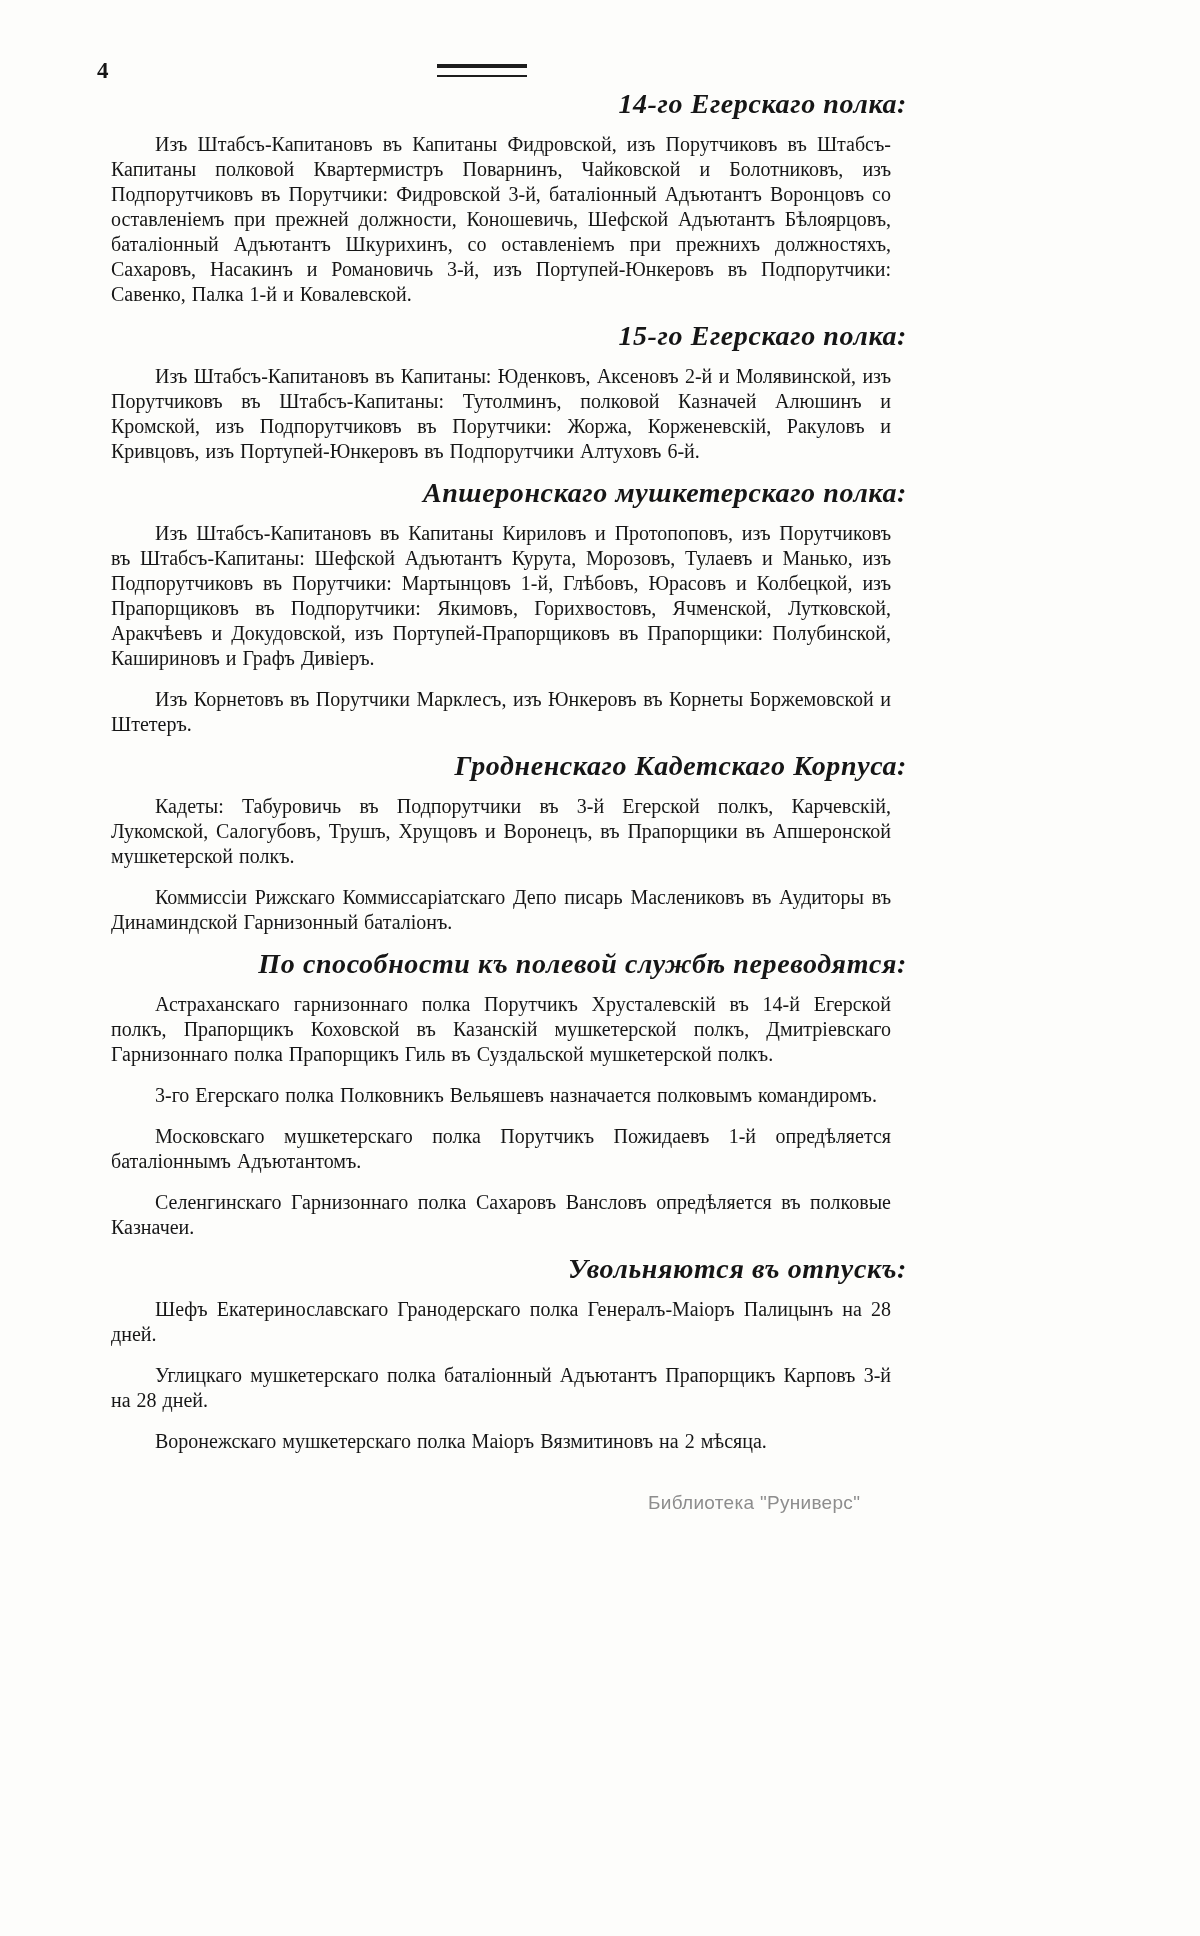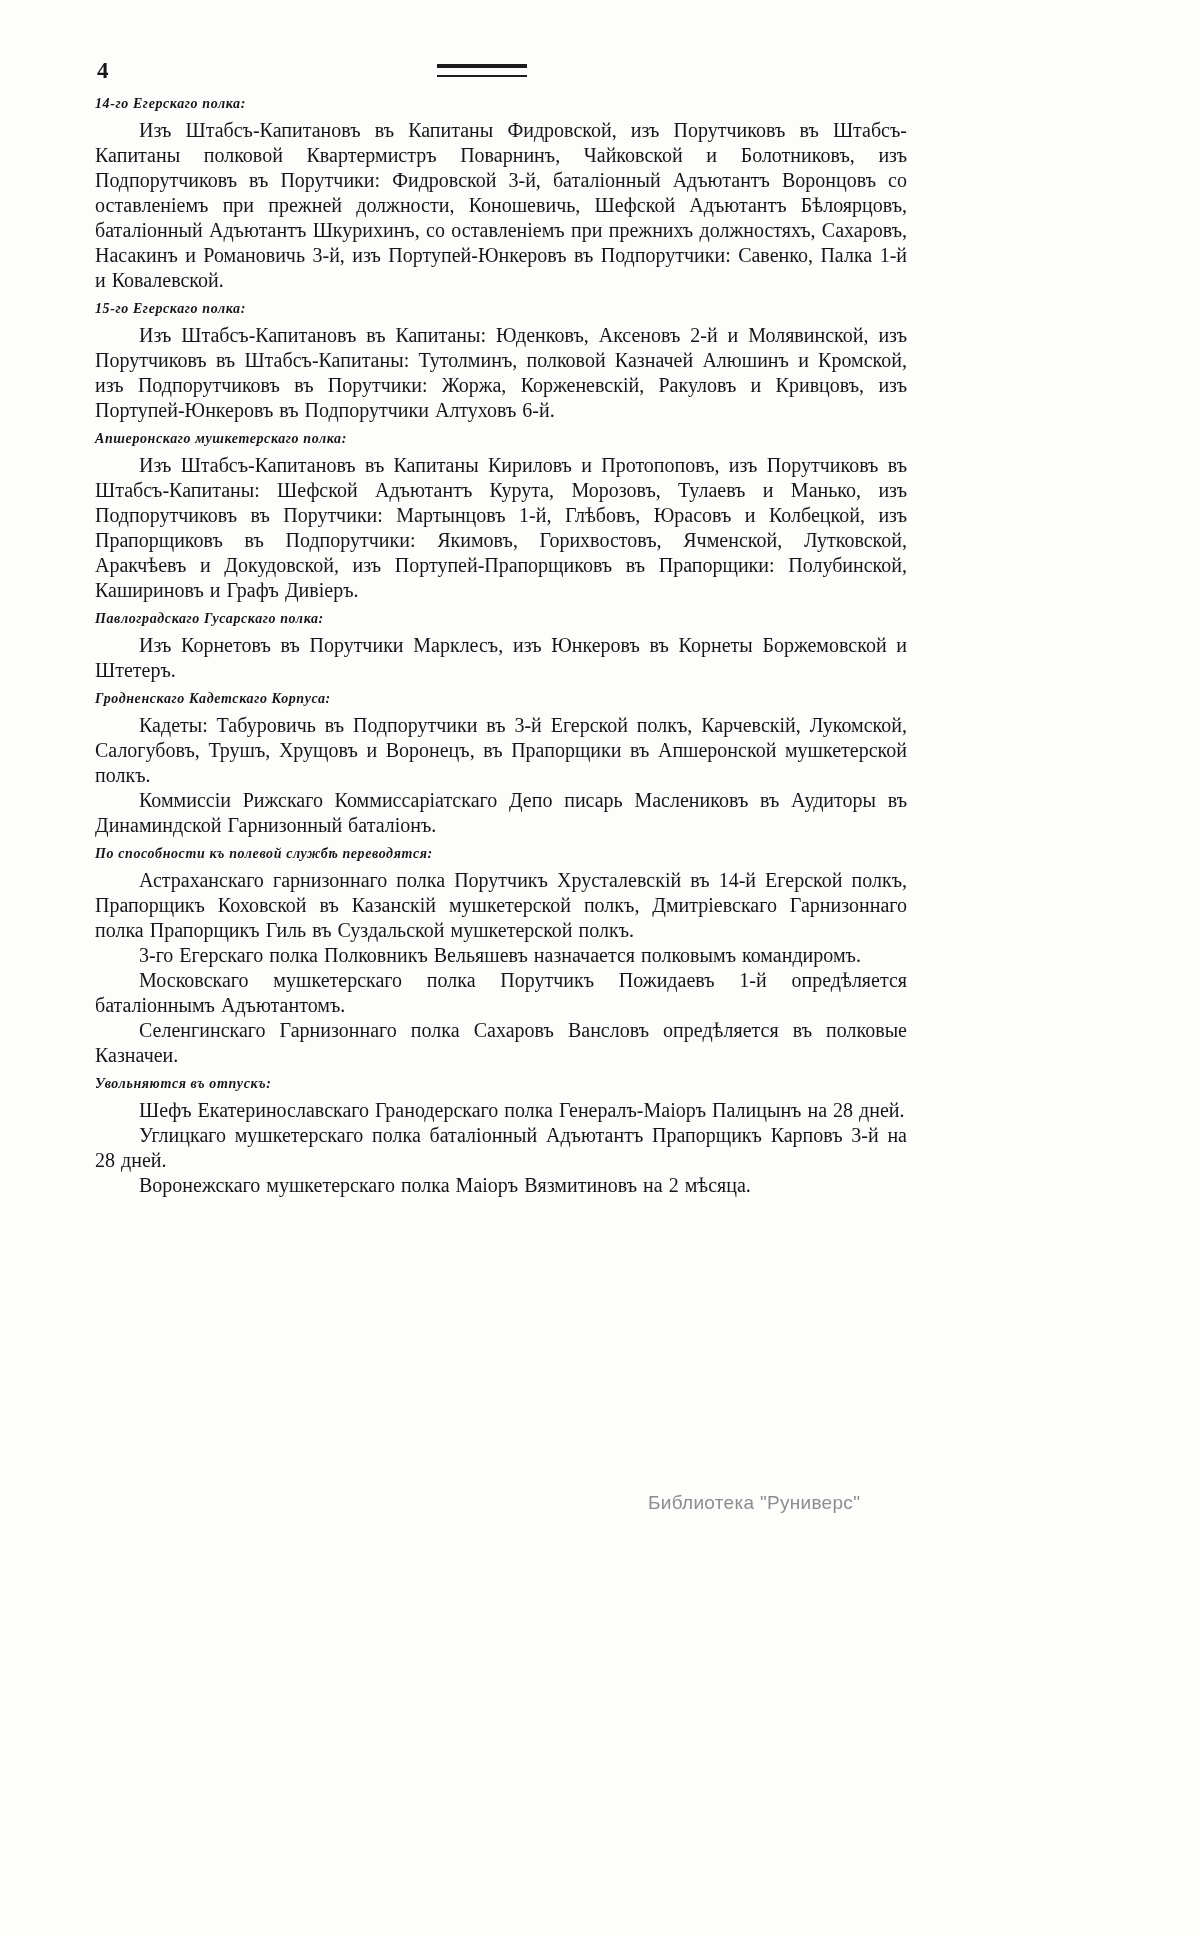--- a/index.html
+++ b/index.html
@@ -34,34 +34,34 @@
     border-top: 4px solid #1d1d1d;
     border-bottom: 2px solid #1d1d1d;
   }
   .text-block {
     position: absolute;
     left: 95px;
     top: 88px;
     width: 812px;
   }
   .section-heading {
-    font-size: 14px;
+    font-size: 28px;
     line-height: 25px;
     font-style: italic;
     font-weight: 600;
-    text-align: left;
+    text-align: right;
     letter-spacing: 0.6px;
     margin: 3px 0 2px 0;
   }
   .para {
     font-size: 20px;
     line-height: 25px;
     text-align: justify;
     text-indent: 44px;
-    margin: 0;
+    margin: 16px;
     word-spacing: 1px;
   }
   .watermark {
     position: absolute;
     left: 648px;
     top: 1492px;
     font-family: "Liberation Sans", "DejaVu Sans", sans-serif;
     font-size: 19px;
     color: #8d8d8d;
     letter-spacing: 0.3px;
@@ -79,21 +79,20 @@
 
     <h2 class="section-heading">14-го Егерскаго полка:</h2>
     <p class="para">Изъ Штабсъ-Капитановъ въ Капитаны Фидровской, изъ Порутчиковъ въ Штабсъ-Капитаны полковой Квартермистръ Поварнинъ, Чайковской и Болотниковъ, изъ Подпорутчиковъ въ Порутчики: Фидровской 3-й, баталіонный Адъютантъ Воронцовъ со оставленіемъ при прежней должности, Коношевичь, Шефской Адъютантъ Бѣлоярцовъ, баталіонный Адъютантъ Шкурихинъ, со оставленіемъ при прежнихъ должностяхъ, Сахаровъ, Насакинъ и Романовичь 3-й, изъ Портупей-Юнкеровъ въ Подпорутчики: Савенко, Палка 1-й и Ковалевской.</p>
 
     <h2 class="section-heading">15-го Егерскаго полка:</h2>
     <p class="para">Изъ Штабсъ-Капитановъ въ Капитаны: Юденковъ, Аксеновъ 2-й и Молявинской, изъ Порутчиковъ въ Штабсъ-Капитаны: Тутолминъ, полковой Казначей Алюшинъ и Кромской, изъ Подпорутчиковъ въ Порутчики: Жоржа, Корженевскій, Ракуловъ и Кривцовъ, изъ Портупей-Юнкеровъ въ Подпорутчики Алтуховъ 6-й.</p>
 
     <h2 class="section-heading">Апшеронскаго мушкетерскаго полка:</h2>
     <p class="para">Изъ Штабсъ-Капитановъ въ Капитаны Кириловъ и Протопоповъ, изъ Порутчиковъ въ Штабсъ-Капитаны: Шефской Адъютантъ Курута, Морозовъ, Тулаевъ и Манько, изъ Подпорутчиковъ въ Порутчики: Мартынцовъ 1-й, Глѣбовъ, Юрасовъ и Колбецкой, изъ Прапорщиковъ въ Подпорутчики: Якимовъ, Горихвостовъ, Ячменской, Лутковской, Аракчѣевъ и Докудовской, изъ Портупей-Прапорщиковъ въ Прапорщики: Полубинской, Кашириновъ и Графъ Дивіеръ.</p>
 
-    <h2 class="section-heading">Павлоградскаго Гусарскаго полка:</h2>
     <p class="para">Изъ Корнетовъ въ Порутчики Марклесъ, изъ Юнкеровъ въ Корнеты Боржемовской и Штетеръ.</p>
 
     <h2 class="section-heading">Гродненскаго Кадетскаго Корпуса:</h2>
     <p class="para">Кадеты: Табуровичь въ Подпорутчики въ 3-й Егерской полкъ, Карчевскій, Лукомской, Салогубовъ, Трушъ, Хрущовъ и Воронецъ, въ Прапорщики въ Апшеронской мушкетерской полкъ.</p>
     <p class="para">Коммиссіи Рижскаго Коммиссаріатскаго Депо писарь Маслениковъ въ Аудиторы въ Динаминдской Гарнизонный баталіонъ.</p>
 
     <h2 class="section-heading">По способности къ полевой службѣ переводятся:</h2>
     <p class="para">Астраханскаго гарнизоннаго полка Порутчикъ Хрусталевскій въ 14-й Егерской полкъ, Прапорщикъ Коховской въ Казанскій мушкетерской полкъ, Дмитріевскаго Гарнизоннаго полка Прапорщикъ Гиль въ Суздальской мушкетерской полкъ.</p>
     <p class="para">3-го Егерскаго полка Полковникъ Вельяшевъ назначается полковымъ командиромъ.</p>
     <p class="para">Московскаго мушкетерскаго полка Порутчикъ Пожидаевъ 1-й опредѣляется баталіоннымъ Адъютантомъ.</p>

